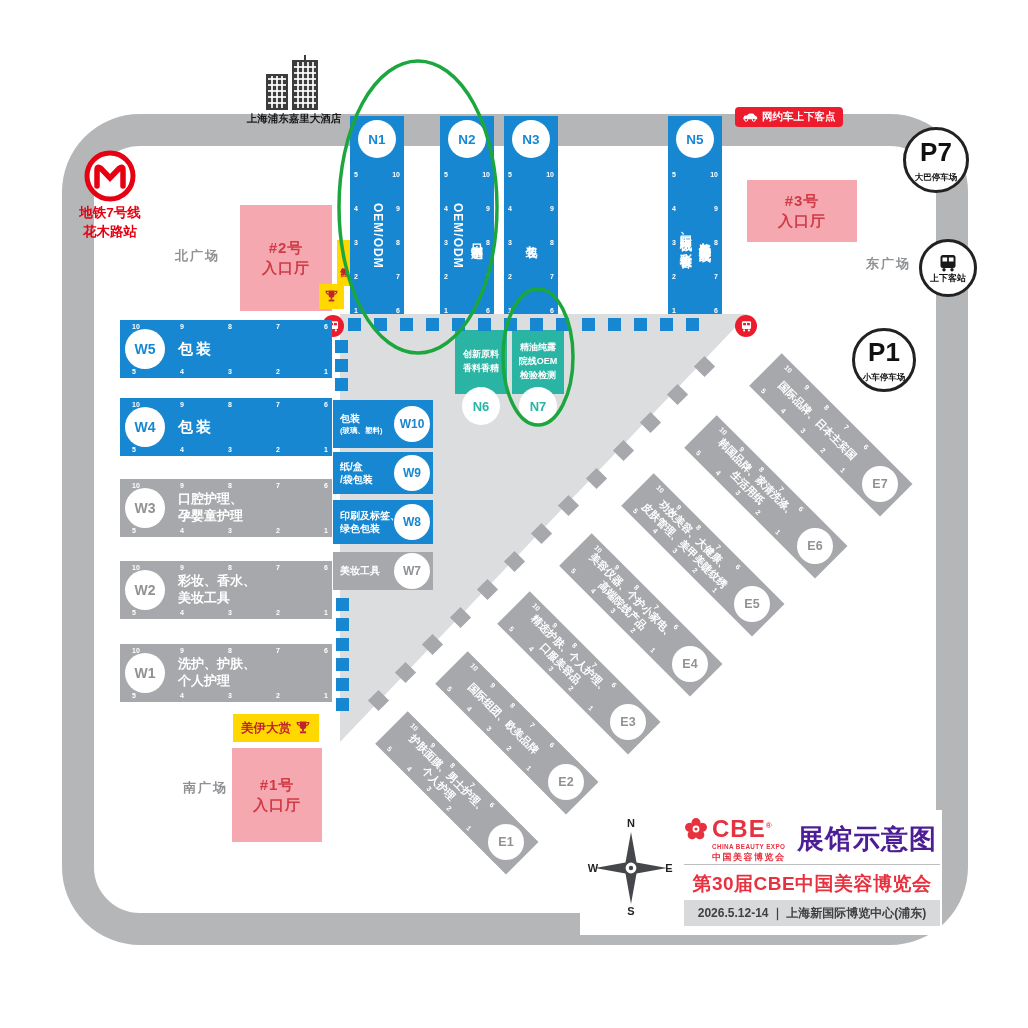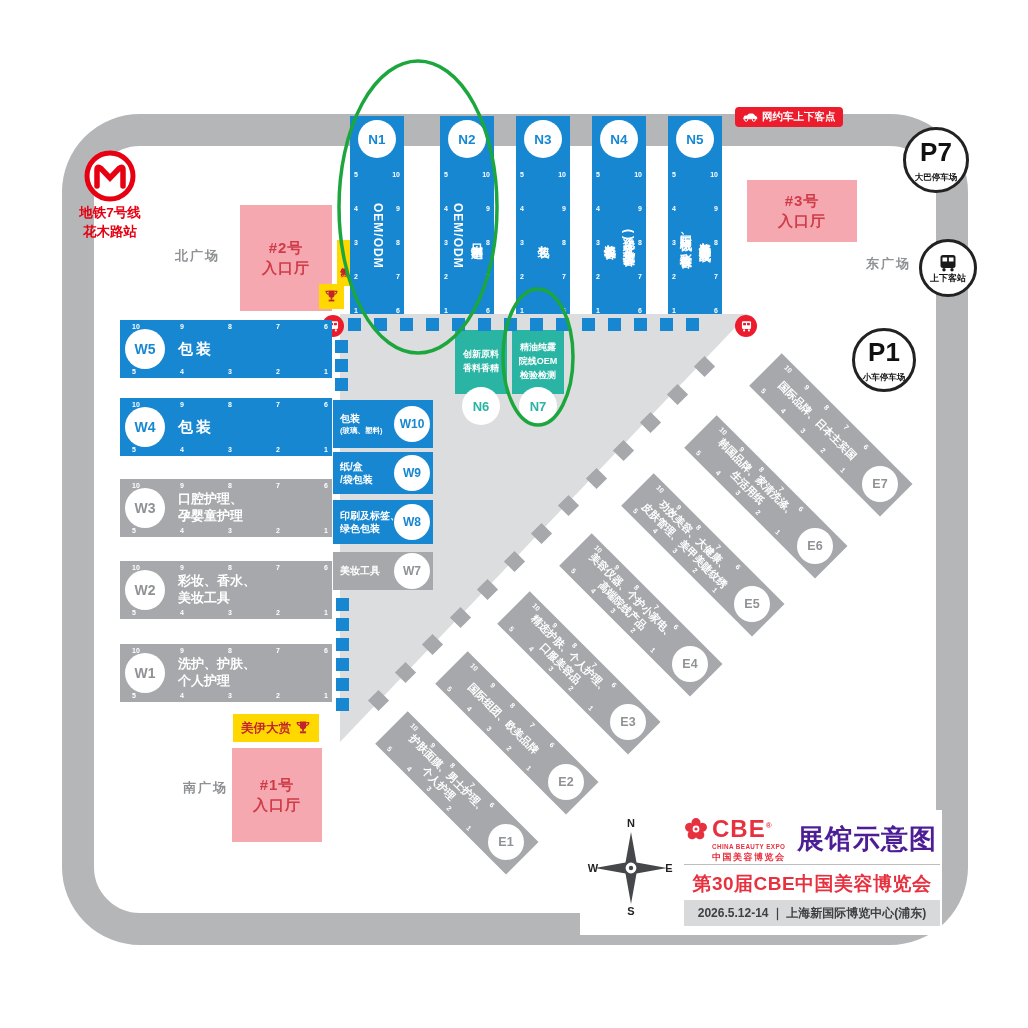--- a/index.html
+++ b/index.html
@@ -132,20 +132,28 @@
 
 <div class="canvas" id="map">
 
   <div class="road-ring"></div>
   <div class="concourse"></div>
 
   <div class="plaza" style="left:175px;top:247px;">北广场</div>
   <div class="plaza" style="left:866px;top:255px;">东广场</div>
   <div class="plaza" style="left:183px;top:779px;">南广场</div>
 
+  <div class="hotel">
+    <div class="hotel-icon">
+      <div class="ant"></div>
+      <div class="bld bld1"></div>
+      <div class="bld bld2"></div>
+    </div>
+    <div class="hotel-label">上海浦东嘉里大酒店</div>
+  </div>
 
   <div class="metro" id="metro7">
     <svg width="52" height="52" viewBox="0 0 52 52">
       <circle cx="26" cy="26" r="23" fill="#fff" stroke="#e60012" stroke-width="5"></circle>
       <path d="M13 36 V20 Q13 15.5 17 18.5 L26 28 L35 18.5 Q39 15.5 39 20 V36" fill="none" stroke="#e60012" stroke-width="5.5" stroke-linecap="round"></path>
     </svg>
     <div class="metro-line">地铁7号线</div>
     <div class="metro-line">花木路站</div>
   </div>
 
@@ -307,41 +315,24 @@
       <div class="bn" style="right: 4px; top: 89px;">9</div>
       <div class="bn" style="right: 4px; top: 123px;">8</div>
       <div class="bn" style="right: 4px; top: 157px;">7</div>
       <div class="bn" style="right: 4px; top: 191px;">6</div>
       <div class="bn" style="left: 4px; top: 55px;">5</div>
       <div class="bn" style="left: 4px; top: 89px;">4</div>
       <div class="bn" style="left: 4px; top: 123px;">3</div>
       <div class="bn" style="left: 4px; top: 157px;">2</div>
       <div class="bn" style="left: 4px; top: 191px;">1</div>
     </div>
-    <div class="hall hall-n" style="left: 516px;">
+    <div class="hall hall-n" style="left: 504px;">
       <div class="hall-circle c-blue">N3</div>
       <div class="vwrap">
         <div class="vlabel">包装</div>
-      </div>
-      <div class="bn" style="right: 4px; top: 55px;">10</div>
-      <div class="bn" style="right: 4px; top: 89px;">9</div>
-      <div class="bn" style="right: 4px; top: 123px;">8</div>
-      <div class="bn" style="right: 4px; top: 157px;">7</div>
-      <div class="bn" style="right: 4px; top: 191px;">6</div>
-      <div class="bn" style="left: 4px; top: 55px;">5</div>
-      <div class="bn" style="left: 4px; top: 89px;">4</div>
-      <div class="bn" style="left: 4px; top: 123px;">3</div>
-      <div class="bn" style="left: 4px; top: 157px;">2</div>
-      <div class="bn" style="left: 4px; top: 191px;">1</div>
-    </div>
-    <div class="hall hall-n" style="left: 592px;">
-      <div class="hall-circle c-blue">N4</div>
-      <div class="vwrap">
-        <div class="vlabel">包装设备
-净化(乳化)搅拌设备</div>
       </div>
       <div class="bn" style="right: 4px; top: 55px;">10</div>
       <div class="bn" style="right: 4px; top: 89px;">9</div>
       <div class="bn" style="right: 4px; top: 123px;">8</div>
       <div class="bn" style="right: 4px; top: 157px;">7</div>
       <div class="bn" style="right: 4px; top: 191px;">6</div>
       <div class="bn" style="left: 4px; top: 55px;">5</div>
       <div class="bn" style="left: 4px; top: 89px;">4</div>
       <div class="bn" style="left: 4px; top: 123px;">3</div>
       <div class="bn" style="left: 4px; top: 157px;">2</div>

